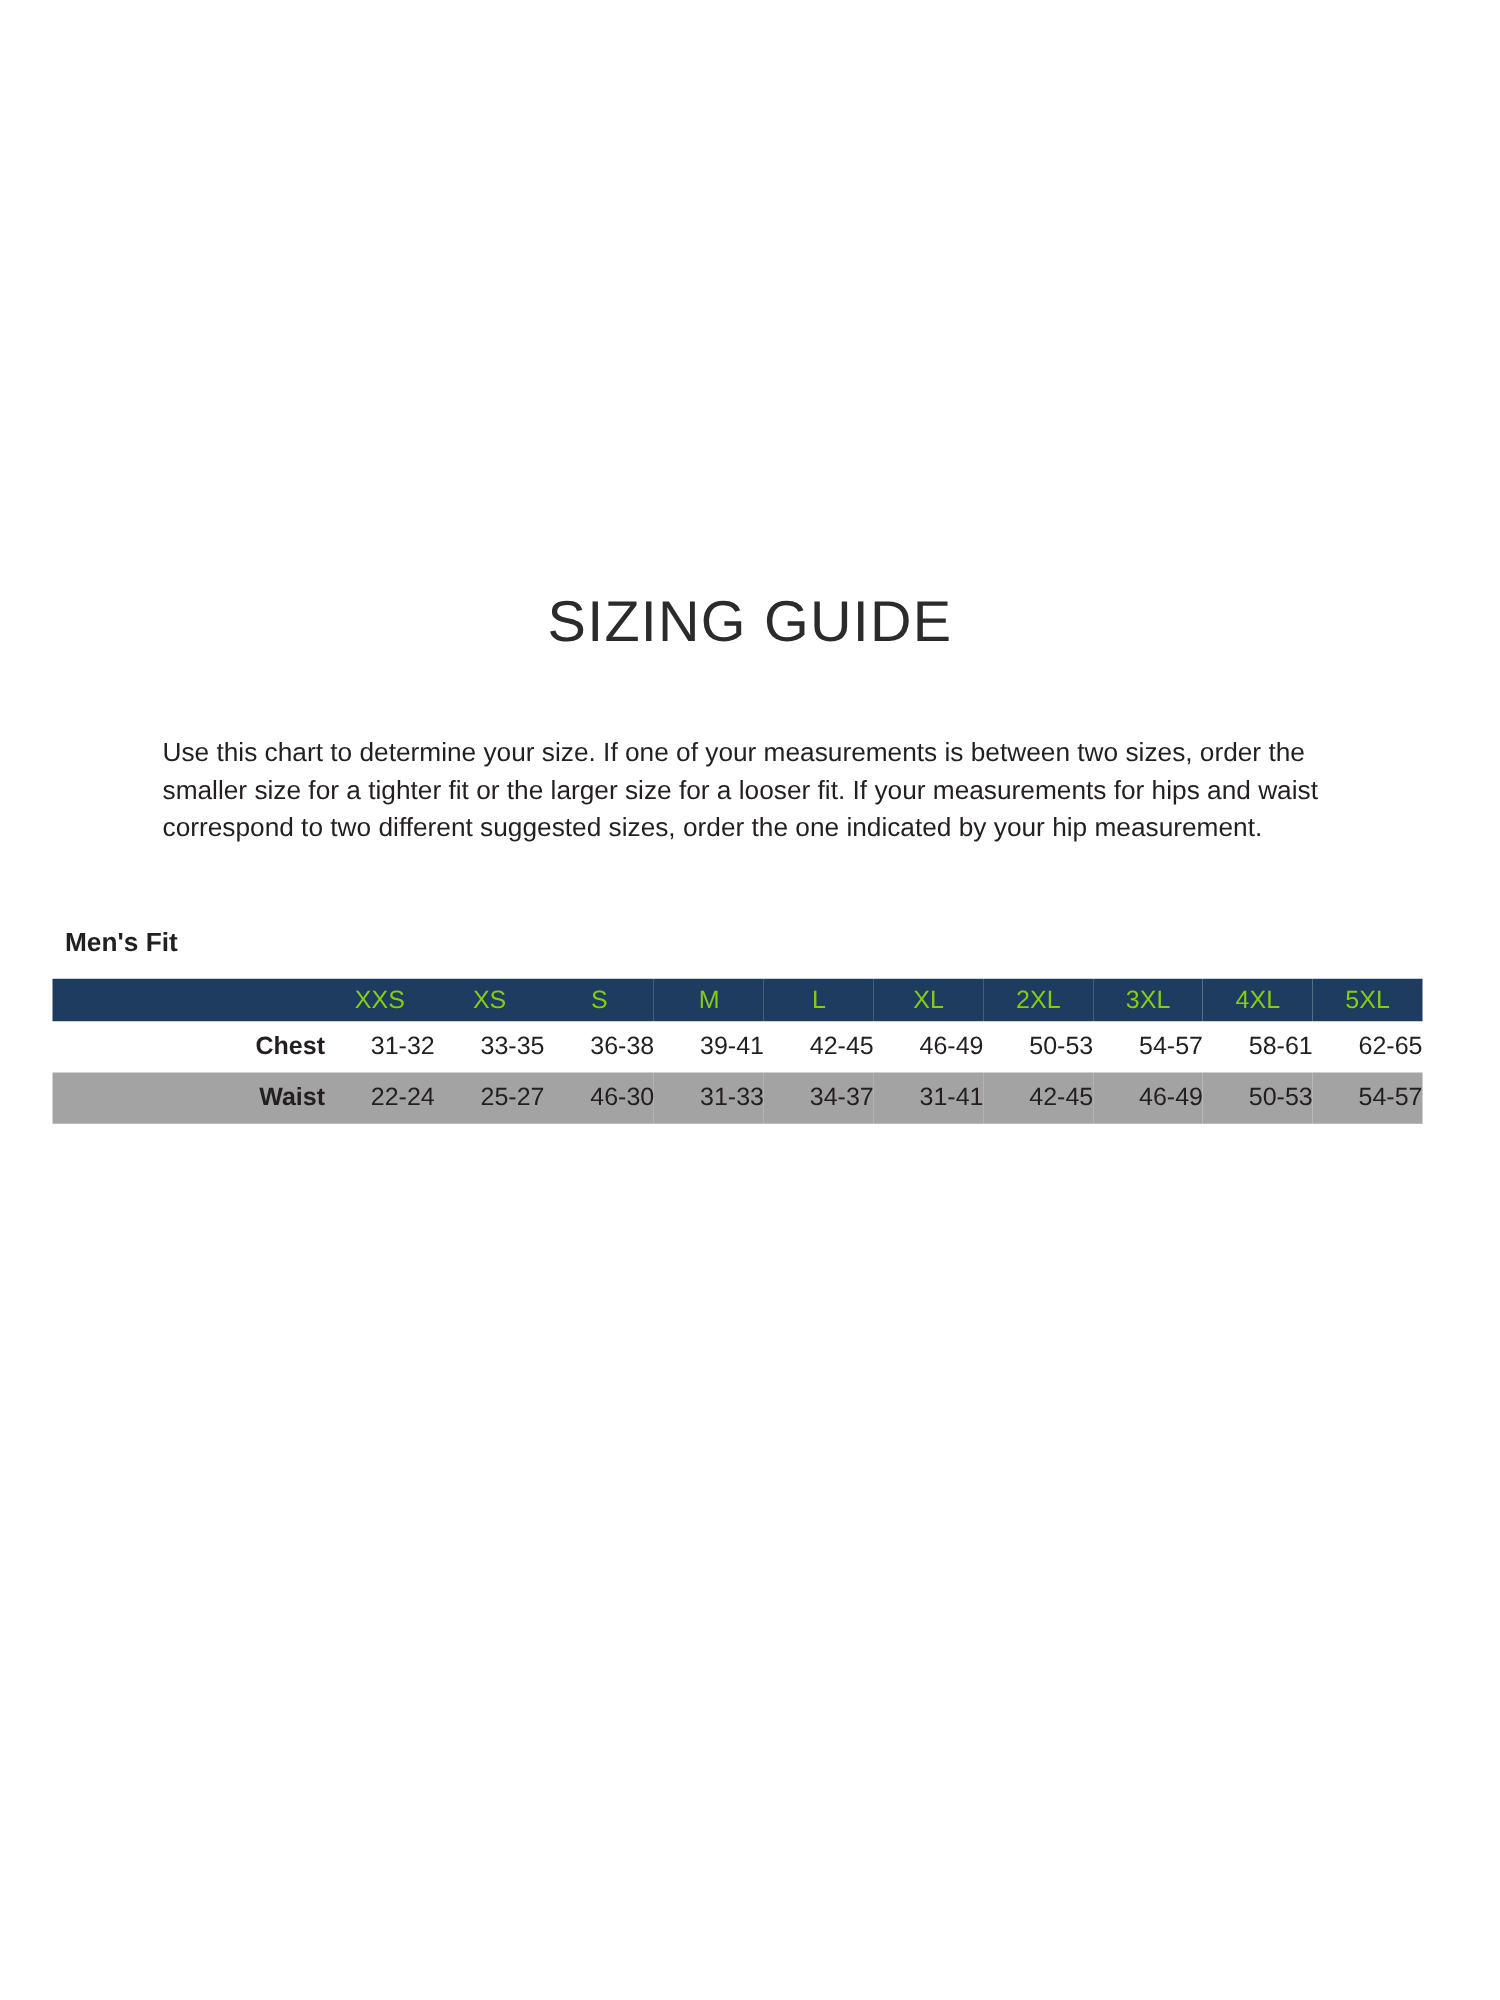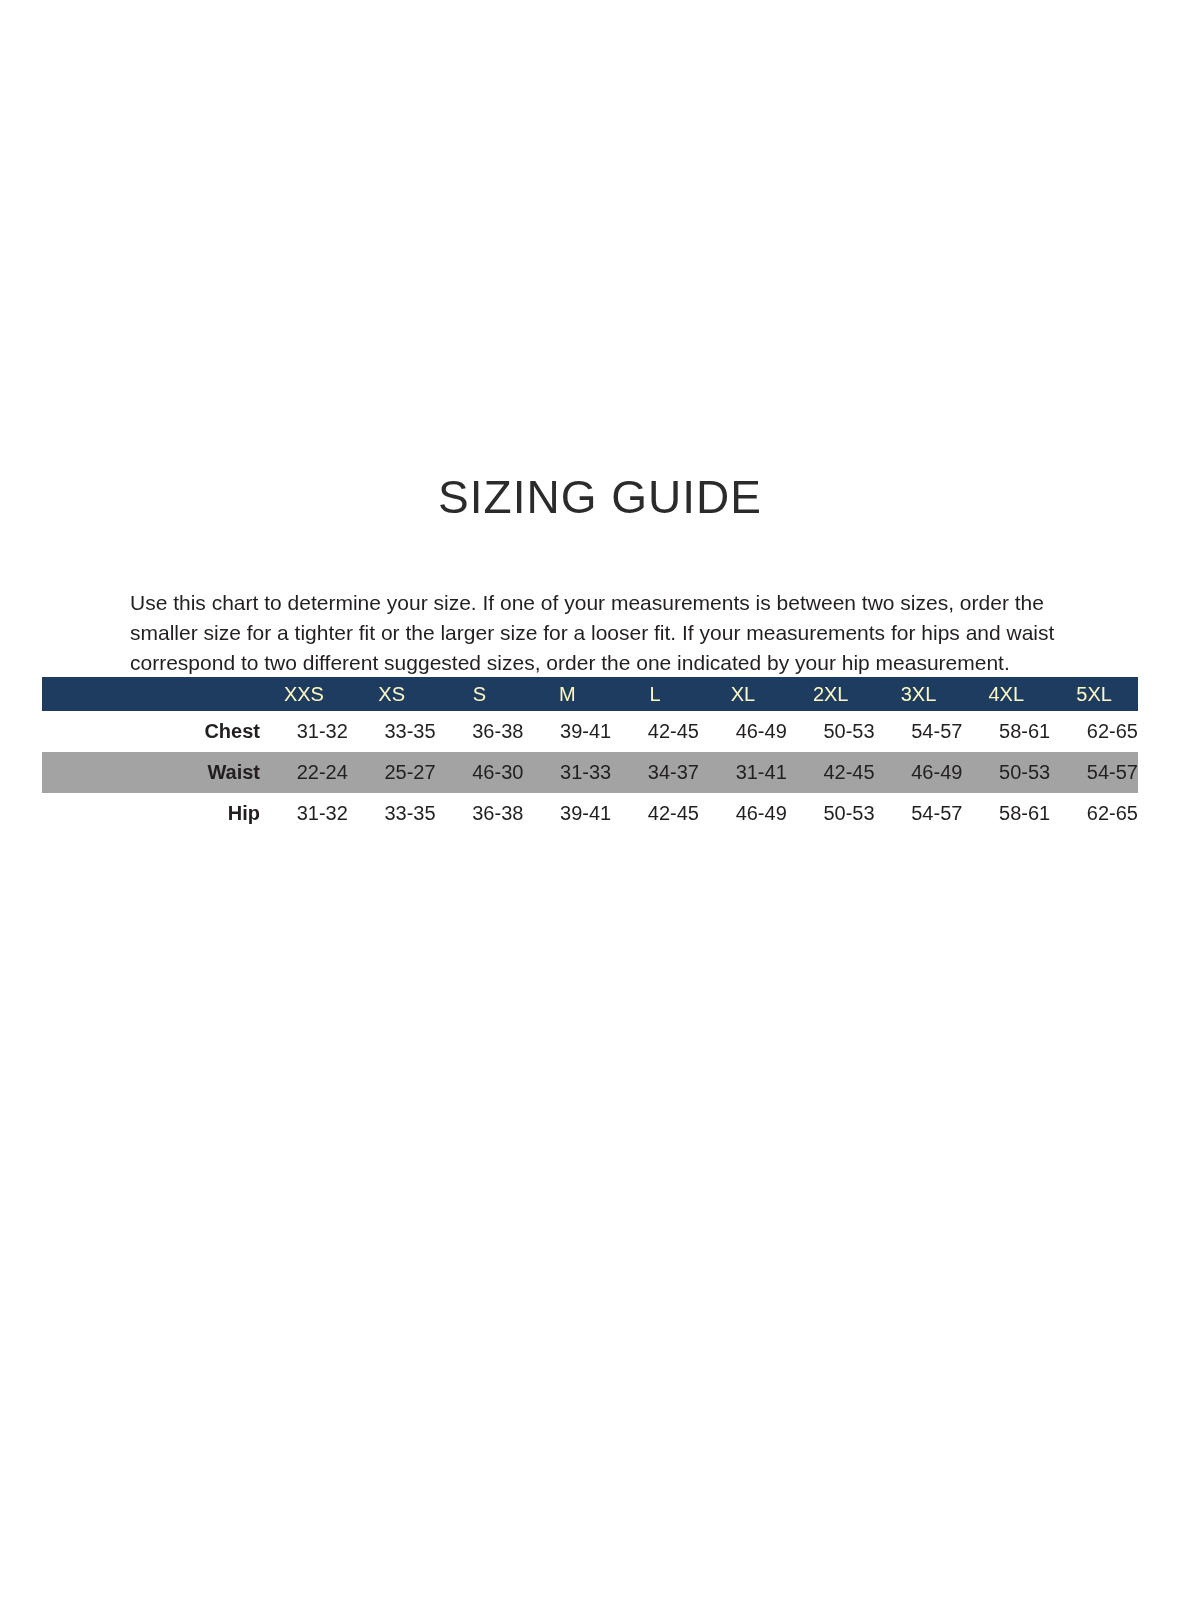--- a/index.html
+++ b/index.html
@@ -46,21 +46,21 @@
     table-layout: fixed;
   }
   table.sizing-table col.label-col {
     width: 218px;
   }
   thead tr.header-row {
     background: #1d3c5f;
   }
   thead th {
     height: 34px;
-    color: #fef9c3;
+    color: #84cc16;
     font-size: 20px;
     font-weight: 400;
     text-align: center;
     padding: 0;
   }
   tbody td {
     height: 41px;
     font-size: 20px;
     font-weight: 400;
     text-align: right;
@@ -76,20 +76,21 @@
 </style>
 </head>
 <body>
 
 <div class="page">
 
   <h1 class="page-title">SIZING GUIDE</h1>
 
   <p class="intro">Use this chart to determine your size. If one of your measurements is between two sizes, order the smaller size for a tighter fit or the larger size for a looser fit. If your measurements for hips and waist correspond to two different suggested sizes, order the one indicated by your hip measurement.</p>
 
+  <div class="section-label">Men's Fit</div>
 
   <table class="sizing-table">
     <colgroup>
       <col class="label-col">
       <col>
         <col>
         <col>
         <col>
         <col>
         <col>
@@ -133,29 +134,16 @@
         <td>25-27</td>
         <td>46-30</td>
         <td>31-33</td>
         <td>34-37</td>
         <td>31-41</td>
         <td>42-45</td>
         <td>46-49</td>
         <td>50-53</td>
         <td>54-57</td>
       </tr>
-      <tr>
-        <td class="row-label">Hip</td>
-        <td>31-32</td>
-        <td>33-35</td>
-        <td>36-38</td>
-        <td>39-41</td>
-        <td>42-45</td>
-        <td>46-49</td>
-        <td>50-53</td>
-        <td>54-57</td>
-        <td>58-61</td>
-        <td>62-65</td>
-      </tr>
     </tbody>
   </table>
 
 </div>
 
 </body></html>

